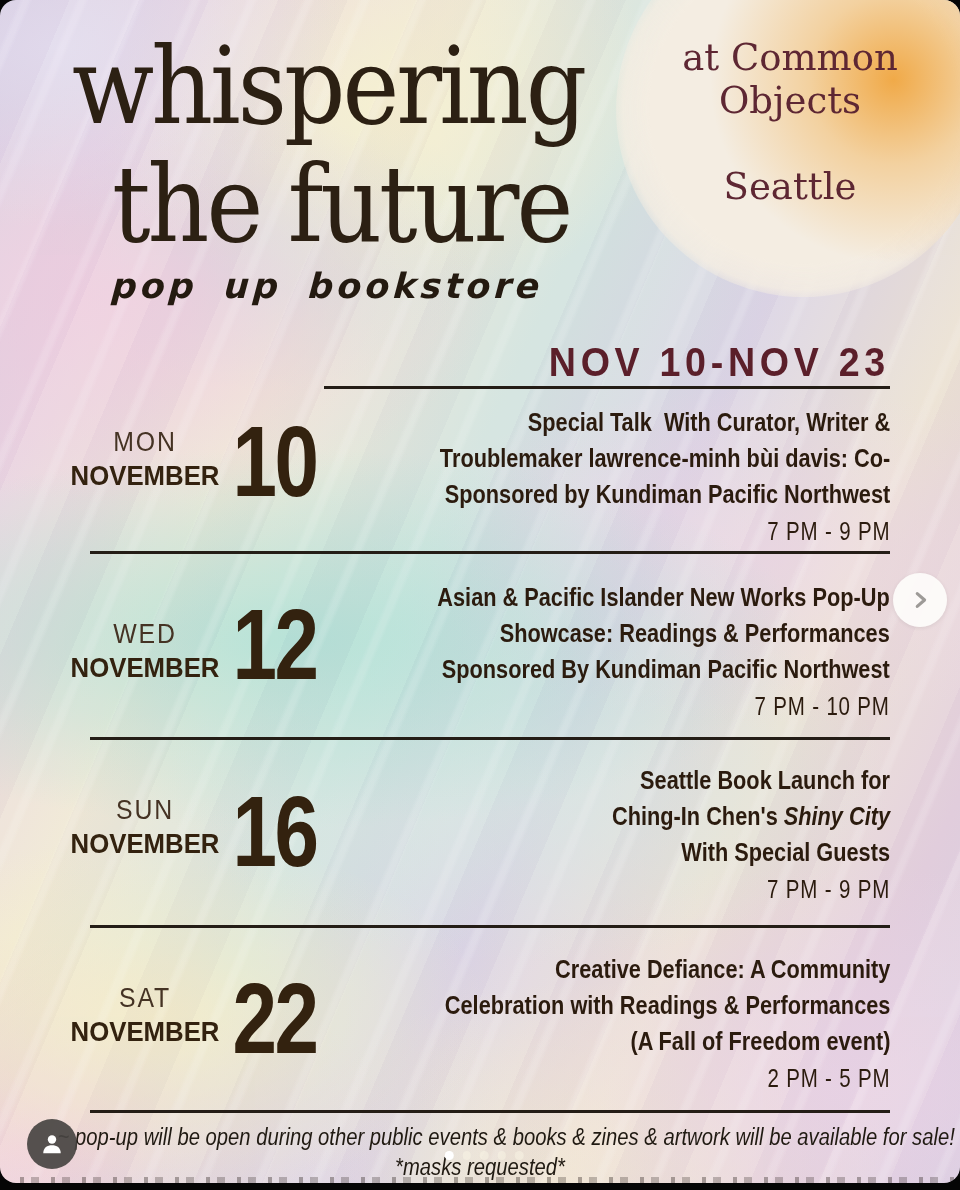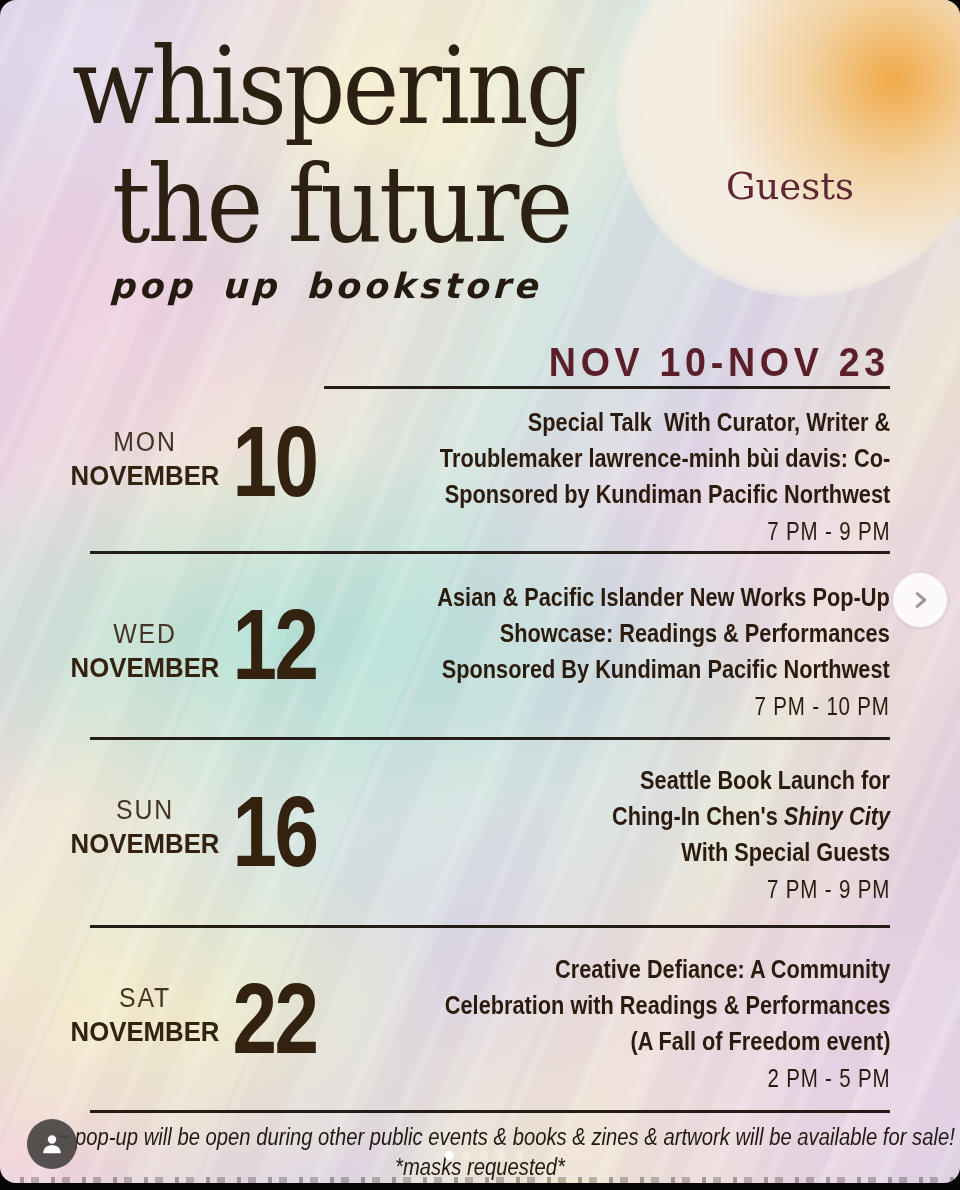--- a/index.html
+++ b/index.html
@@ -76,21 +76,21 @@
   .dot.active{background:#ffffff;}
 </style>
 </head>
 <body>
 
 <div class="stage">
   <div class="poster">
     <div class="holo-streaks"></div>
 
     <div class="blob"></div>
-    <div class="venue"><br><br><br><span>Guests</span></div>
+    <div class="venue"><span>at Common</span><br><span>Objects</span><br><br><span>Seattle</span></div>
 
     <div class="t-line t1">whispering</div>
     <div class="t-line t2">the future</div>
     <div class="subtitle">pop up bookstore</div>
 
     <div class="date-range">NOV 10-NOV 23</div>
     <div class="hline header"></div>
 
     <div class="ev-day" style="top:426px">
       <div class="ev-dow">MON</div>

